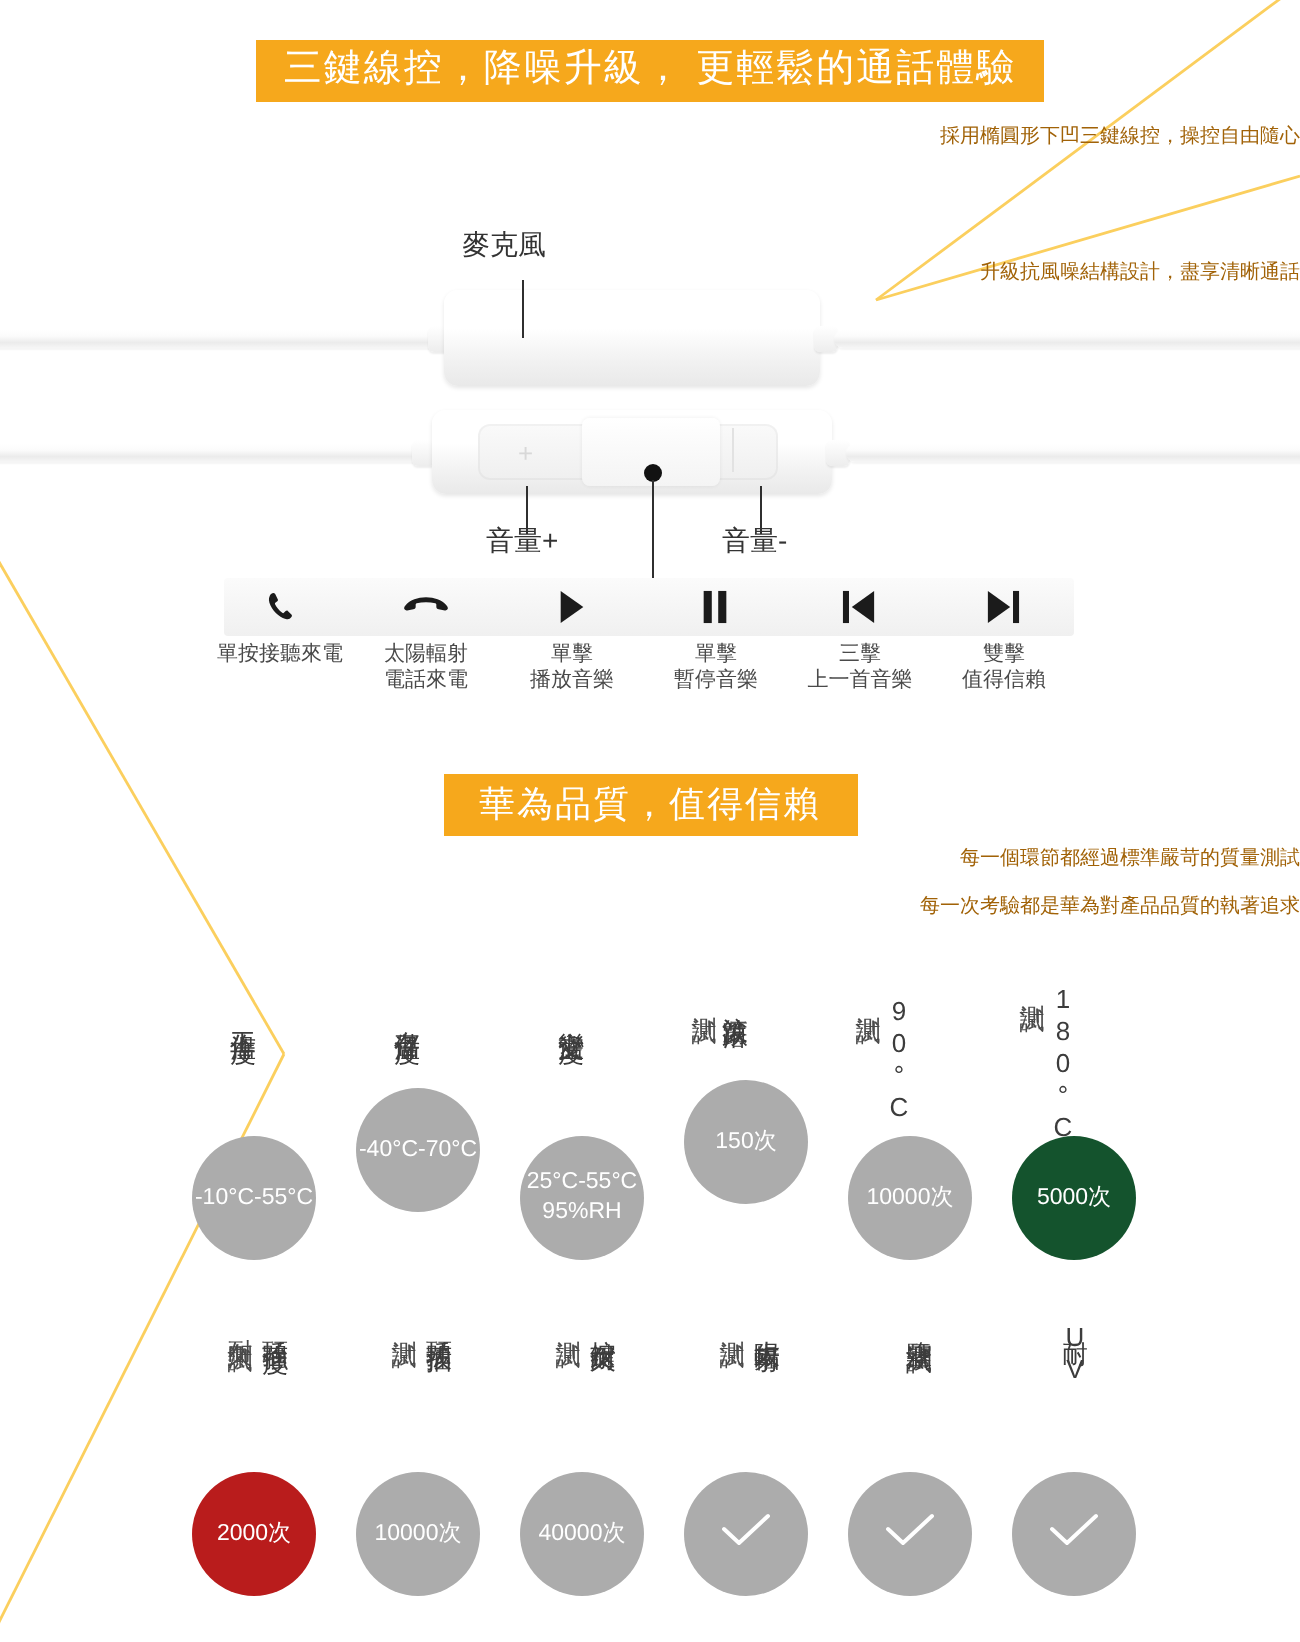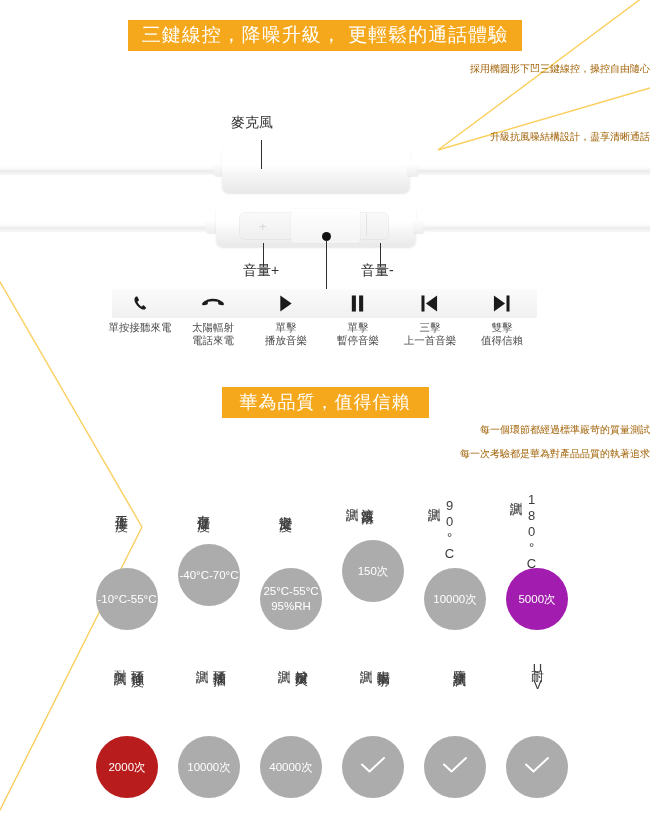--- a/index.html
+++ b/index.html
@@ -281,21 +281,21 @@
 
   <div class="vlabel" style="left:442px; top:498px;">90°C彎折</div>
   <div class="vlabel sub" style="left:426px; top:498px;">測試</div>
   <div class="circle" style="left: 424px; top: 568px; background: rgb(172, 172, 172);">
     <span>10000次</span>
     <span class="c2"></span>
   </div>
 
   <div class="vlabel" style="left:524px; top:492px;">180°C彎折</div>
   <div class="vlabel sub" style="left:508px; top:492px;">測試</div>
-  <div class="circle" style="left: 506px; top: 568px; background: #a21caf;">
+  <div class="circle" style="left: 506px; top: 568px; background: #14532d;">
     <span>5000次</span>
     <span class="c2"></span>
   </div>
 
   <div class="vlabel" style="left:130px; top:660px;">插頭強度</div>
   <div class="vlabel sub" style="left:112px; top:660px;">耐久測試</div>
   <div class="circle" style="left: 96px; top: 736px; background: #b91c1c;">
     <span>2000次</span>
     <span class="c2"></span>
   </div>

